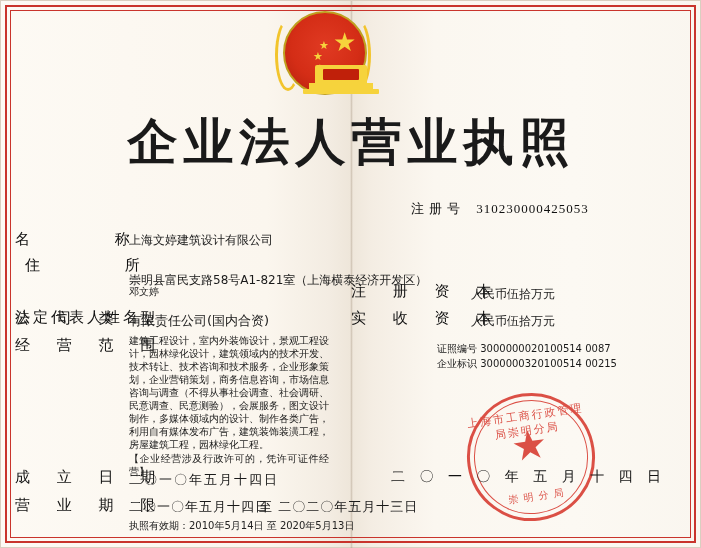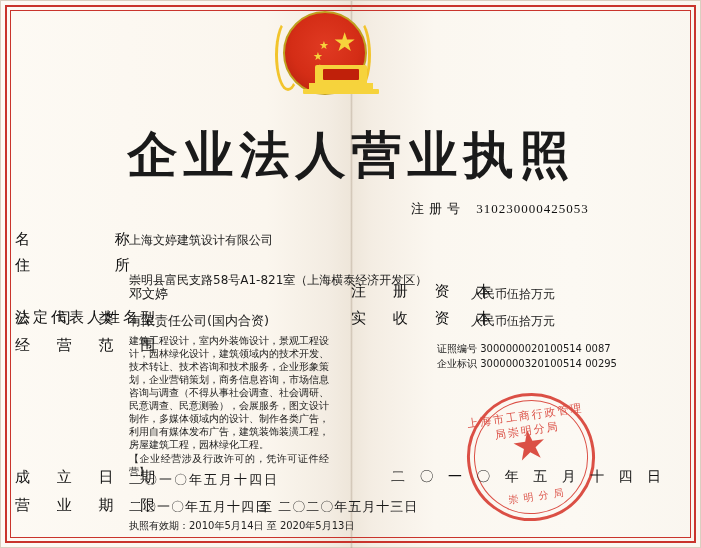--- a/index.html
+++ b/index.html
@@ -110,21 +110,21 @@
     border-radius: 50%;
     border-top-color: transparent;
     border-right-color: transparent;
   }
   .emb-wheat-l { left: 8px; }
   .emb-wheat-r { right: 8px; transform: scaleX(-1); }
 
   
   #title {
     position: absolute;
-    top: 121px;
+    top: 108px;
     left: 0;
     width: 701px;
     text-align: center;
     font-family: "DejaVu Sans", "Liberation Sans", sans-serif;
     font-weight: bold;
     font-size: 50px;
     letter-spacing: 6px;
     color: #1a1a1a;
     white-space: nowrap;
   }
@@ -159,24 +159,24 @@
   .field-value {
     position: absolute;
     font-family: "DejaVu Sans", "Liberation Sans", sans-serif;
     font-size: 12px;
     color: #1a1a1a;
     white-space: nowrap;
   }
 
   #lbl-name   { left: 14px; top: 229px; letter-spacing: 40px; }
   #val-name   { left: 128px; top: 231px; }
-  #lbl-addr   { left: 14px; top: 255px; letter-spacing: 40px; }
+  #lbl-addr   { left: 24px; top: 255px; letter-spacing: 40px; }
   #val-addr   { left: 128px; top: 271px; }
   #lbl-legal  { left: 14px; top: 281px; letter-spacing: 3px; margin-top: 26px; }
-  #val-legal  { left: 128px; top: 284px; font-size: 13px; }
+  #val-legal  { left: 128px; top: 284px; font-size: 10px; }
   #lbl-type   { left: 14px; top: 308px; letter-spacing: 11px; }
   #val-type   { left: 128px; top: 311px; font-size: 13px; }
   #lbl-scope  { left: 14px; top: 335px; letter-spacing: 11px; }
 
   #lbl-capital { left: 350px; top: 281px; letter-spacing: 11px; }
   #val-capital { left: 470px; top: 285px; }
   #lbl-paid    { left: 350px; top: 308px; letter-spacing: 11px; }
   #val-paid    { left: 470px; top: 312px; }
 
   
@@ -337,21 +337,21 @@
 
   <div class="field-label" id="lbl-paid">实 收 资 本</div>
   <div class="field-value" id="val-paid">人民币伍拾万元</div>
 
   <div class="code-line" id="code-cert">
     <span>证照编号</span>
     <span>3000000020100514 0087</span>
   </div>
   <div class="code-line" id="code-ent">
     <span>企业标识</span>
-    <span>3000000320100514 00295</span>
+    <span>3000000320100514 00215</span>
   </div>
 
   <div id="seal">
     <div id="seal-inner"></div>
     <div id="seal-text-top">上海市工商行政管理局崇明分局</div>
     <div id="seal-star">★</div>
     <div id="seal-text-bottom">崇 明 分 局</div>
   </div>
 
   <div class="field-label" id="lbl-estab">成 立 日 期</div>

